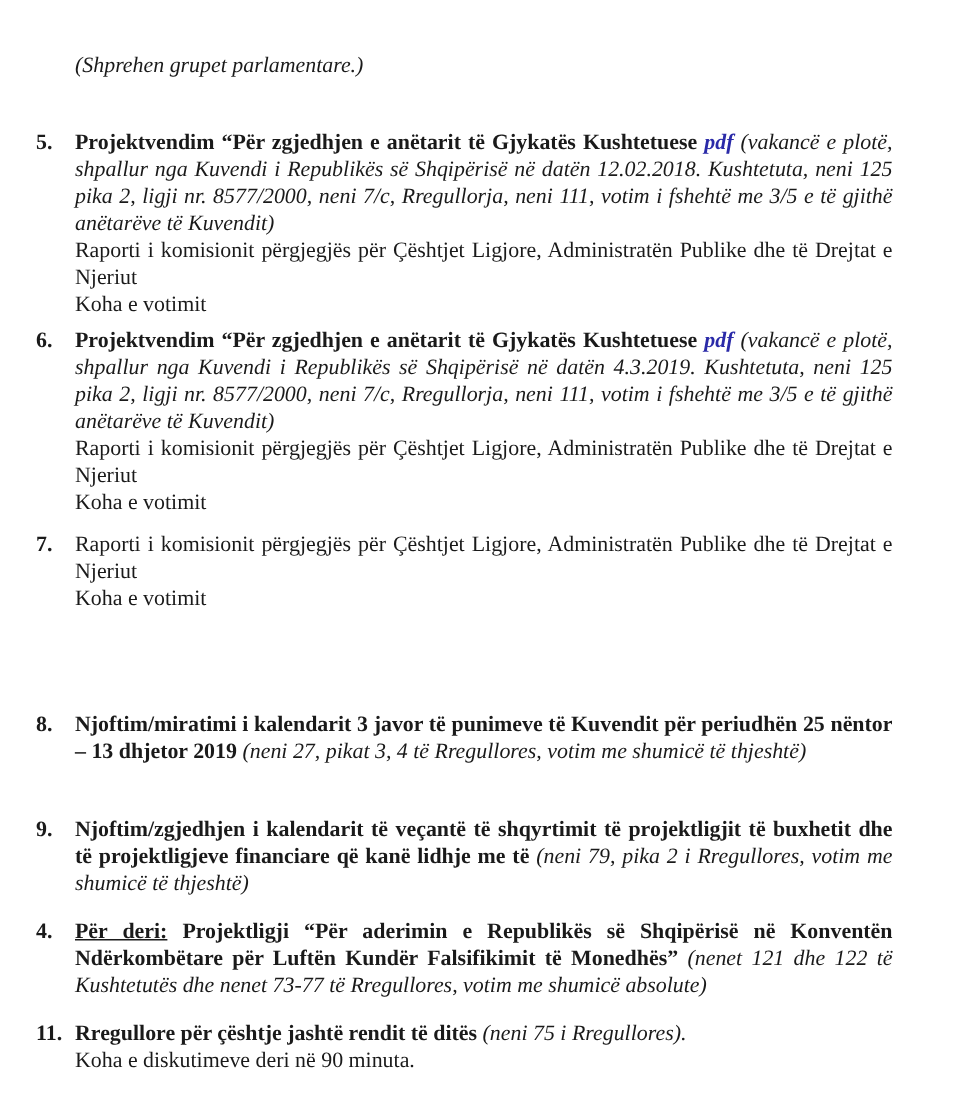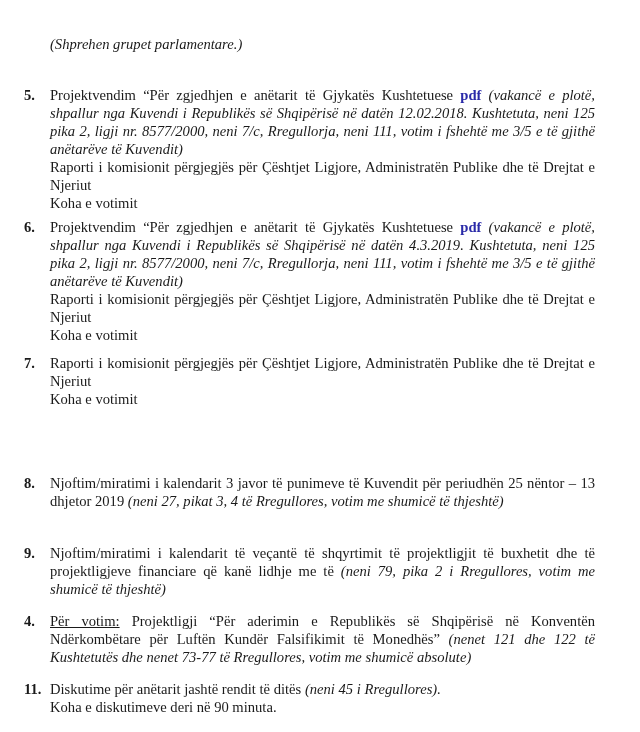--- a/index.html
+++ b/index.html
@@ -6,23 +6,23 @@
     body {
       width: 640px; height: 732px; overflow: hidden;
       font-family: "Liberation Serif", serif;
       color: #1a1a1a;
       font-size: 14.6px;
       line-height: 18px;
     }
     .page { position: relative; width: 640px; height: 524px; }
     .intro { position: absolute; left: 50px; top: 35px; width: 540px; }
     .it { font-style: italic; }
-    .b { font-weight: normal; }
+    .b { font-weight: bold; }
     .u { text-decoration: underline; }
-    .pdf { color: #2a2aa8; font-weight: bold; cursor: pointer; }
+    .pdf { color: #2a2aa8; font-weight: bold; cursor: pointer; font-style: italic; }
     .item { position: absolute; left: 17px; width: 578px; display: flex; }
     .num { width: 33px; flex: 0 0 33px; font-weight: bold; text-align: right; padding-right: 0; box-sizing: border-box; }
     .num span { display: inline-block; width: 28px; text-align: left; padding-left: 7px; }
     .content { flex: 1; text-align: justify; }
     .line { display: block; }
     .just { text-align: justify; }
   </style>
 </head>
 <body>
 
@@ -70,38 +70,38 @@
     <div class="num"><span>8.</span></div>
     <div class="content just">
       <span class="b">Njoftim/miratimi i kalendarit 3 javor të punimeve të Kuvendit për periudhën 25 nëntor – 13 dhjetor 2019</span>
       <span class="it">(neni 27, pikat 3, 4 të Rregullores, votim me shumicë të thjeshtë)</span>
     </div>
   </div>
 
   <div class="item" style="top:544px;">
     <div class="num"><span>9.</span></div>
     <div class="content just">
-      <span class="b">Njoftim/miratimi i kalendarit të veçantë të shqyrtimit të projektligjit të buxhetit dhe të projektligjeve financiare që kanë lidhje me të</span>
+      <span class="b">Njoftim/zgjedhjen i kalendarit të veçantë të shqyrtimit të projektligjit të buxhetit dhe të projektligjeve financiare që kanë lidhje me të</span>
       <span class="it">(neni 79, pika 2 i Rregullores, votim me shumicë të thjeshtë)</span>
     </div>
   </div>
 
   <div class="item" style="top:612px;">
     <div class="num"><span>4.</span></div>
     <div class="content just">
-      <span class="b u">Për votim:</span>
+      <span class="b u">Për deri:</span>
       <span class="b">Projektligji “Për aderimin e Republikës së Shqipërisë në Konventën Ndërkombëtare për Luftën Kundër Falsifikimit të Monedhës”</span>
       <span class="it">(nenet 121 dhe 122 të Kushtetutës dhe nenet 73-77 të Rregullores, votim me shumicë absolute)</span>
     </div>
   </div>
 
   <div class="item" style="top:680px;">
     <div class="num"><span>11.</span></div>
     <div class="content">
       <div>
-        <span class="b">Diskutime për anëtarit jashtë rendit të ditës</span>
-        <span class="it">(neni 45 i Rregullores).</span>
+        <span class="b">Rregullore për çështje jashtë rendit të ditës</span>
+        <span class="it">(neni 75 i Rregullores).</span>
       </div>
       <div>Koha e diskutimeve deri në 90 minuta.</div>
     </div>
   </div>
 
 </div>
 
 </body></html>

